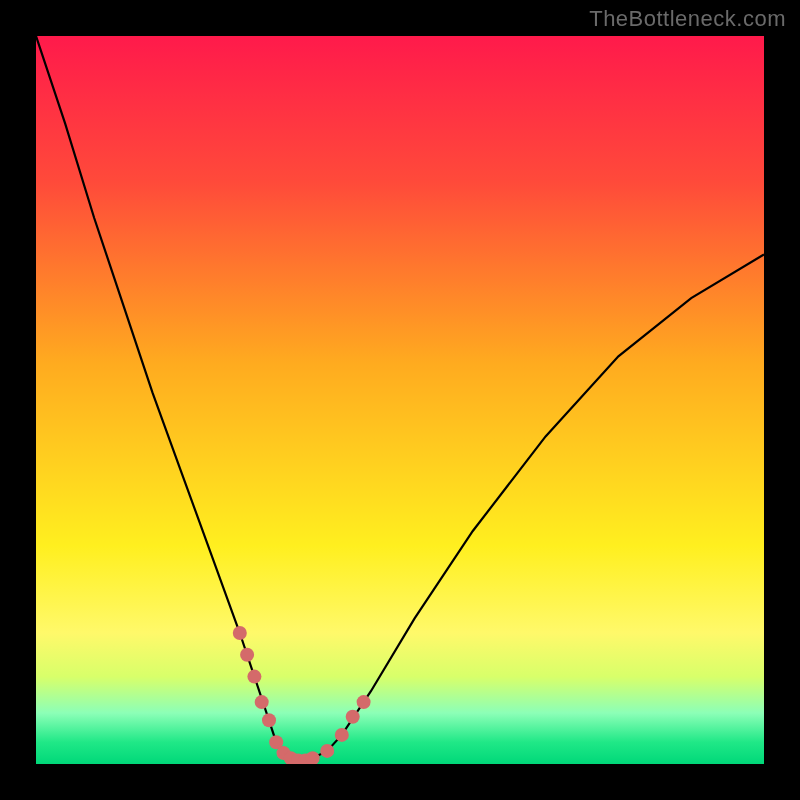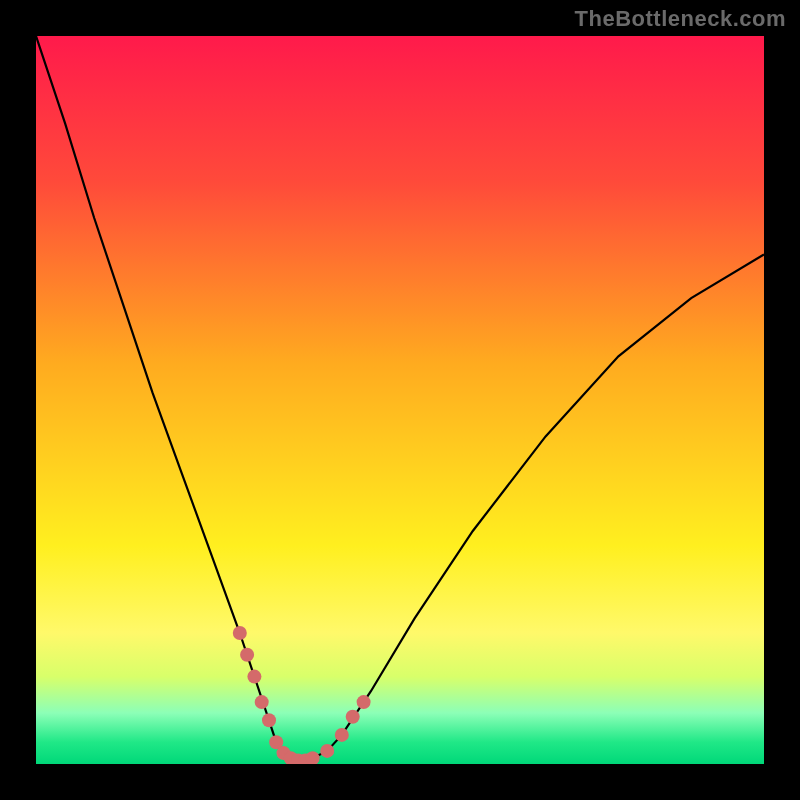--- a/index.html
+++ b/index.html
@@ -25,21 +25,21 @@
     width: 728px;
     height: 728px;
     overflow: hidden;
   }
   .watermark {
     position: absolute;
     top: 6px;
     right: 14px;
     color: #6a6a6a;
     font-size: 22px;
-    font-weight: 700;
+    font-weight: 400;
     letter-spacing: 0.5px;
   }
   svg.curve {
     position: absolute;
     top: 0;
     left: 0;
   }
 </style>
 </head>
 <body>

